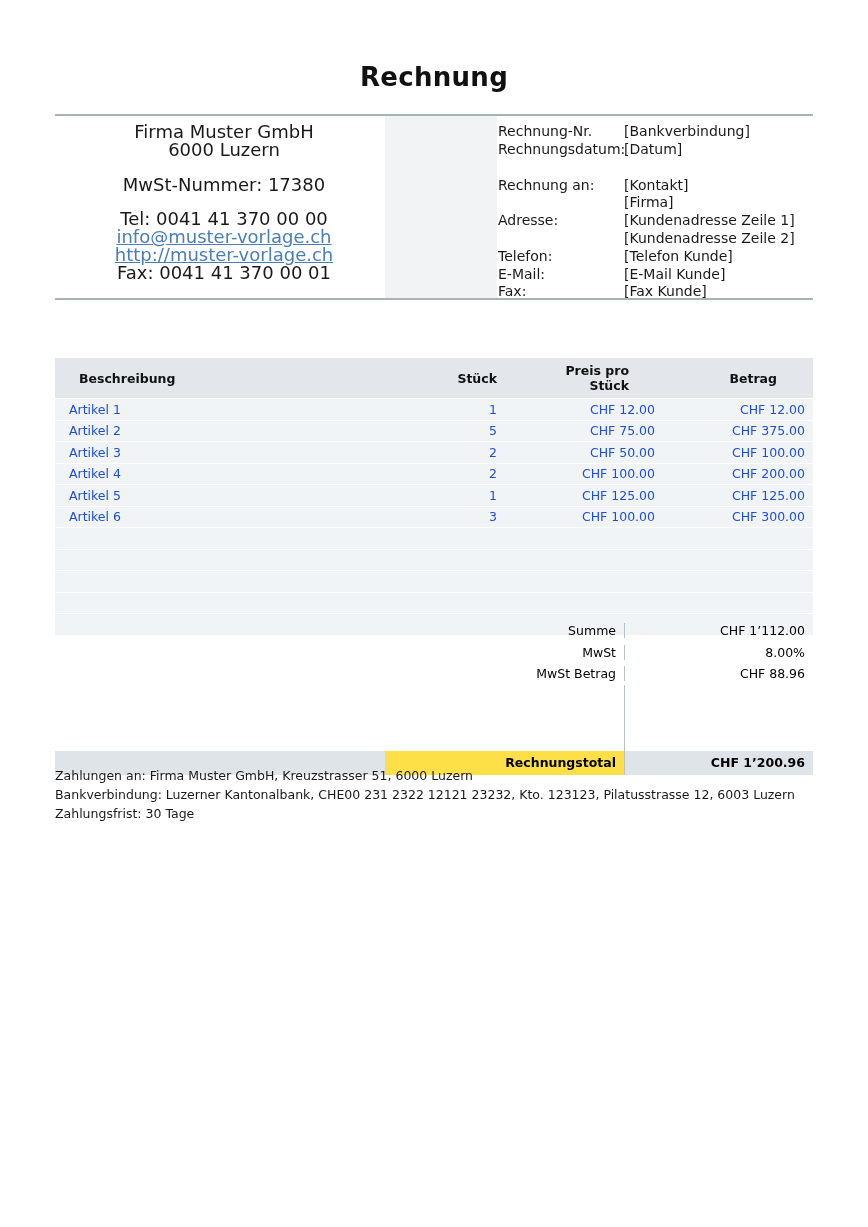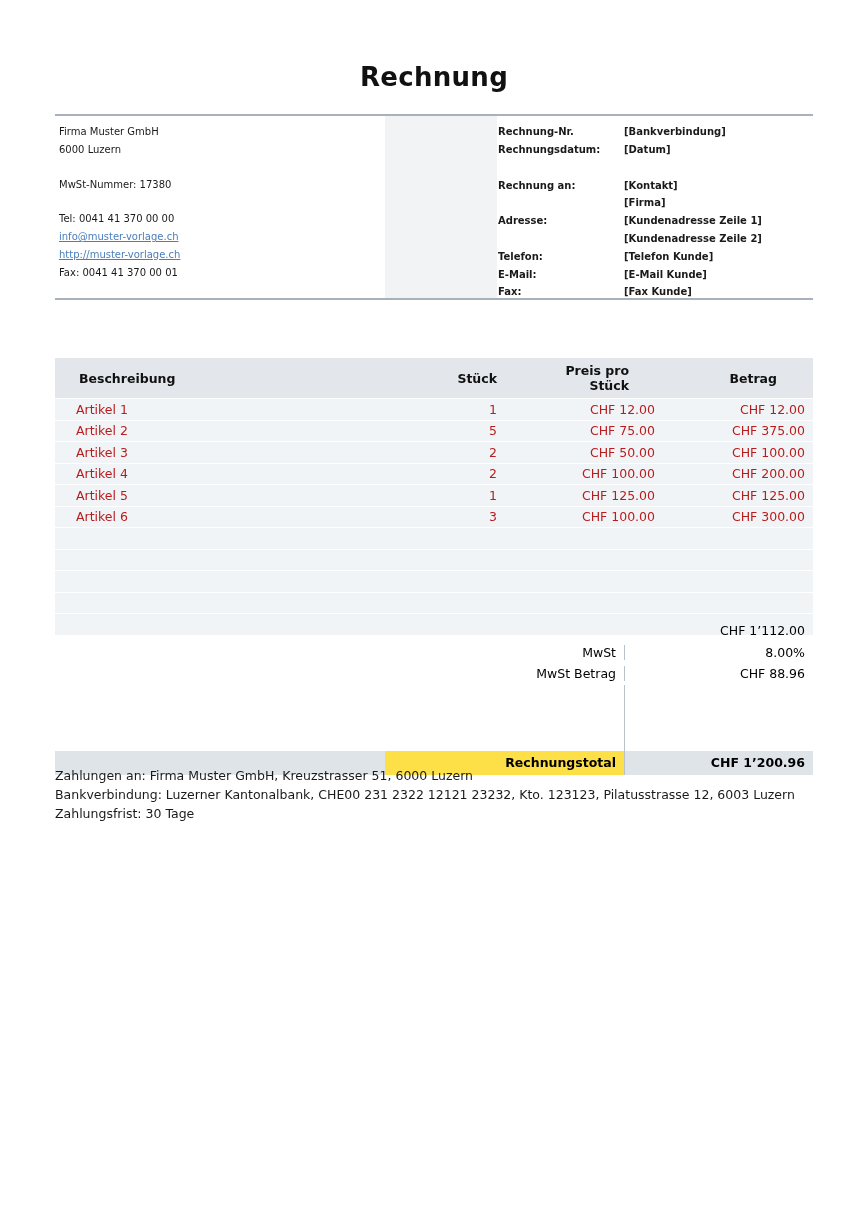--- a/index.html
+++ b/index.html
@@ -52,38 +52,38 @@
     left: 330px;
     width: 112px;
     height: 100%;
     background: #f1f3f5;
   }
   .header-left {
     position: absolute;
     top: 7px;
     left: 4px;
     width: 330px;
-    font-size: 10px;
+    font-size: 18px;
     line-height: 17.8px;
     color: #1a1a1a;
+    text-align: center;
   }
   .header-left .spacer { height: 17px; }
   .header-left a {
     color: #4a7ebb;
     text-decoration: underline;
   }
   .header-right {
     position: absolute;
     top: 7px;
     left: 443px;
     width: 315px;
-    font-size: 10px;
+    font-size: 14px;
     line-height: 17.8px;
     color: #1a1a1a;
-    font-weight: bold;
   }
   .kv-row {
     display: flex;
   }
   .kv-label {
     width: 126px;
     flex: 0 0 126px;
   }
   .kv-val {
     flex: 1 1 auto;
@@ -109,23 +109,23 @@
     color: #111;
   }
   .items thead th.c-desc { text-align: left; }
   .items thead th.c-qty  { text-align: right; padding-right: 18px; }
   .items thead th.c-unit { text-align: right; padding-right: 34px; }
   .items thead th.c-amt  { text-align: right; padding-right: 36px; }
 
   .items tbody td {
     background: #f1f4f7;
     height: 21.5px;
-    padding: 2px 21px;
+    padding: 2px 14px;
     border-bottom: 1.5px solid #ffffff;
-    color: #b91c1c;
+    color: #1d4ed8;
     font-size: 12.5px;
   }
   .items tbody td.c-desc { text-align: left; }
   .items tbody td.c-qty  { text-align: right; padding-right: 18px; }
   .items tbody td.c-unit { text-align: right; padding-right: 8px; }
   .items tbody td.c-amt  { text-align: right; padding-right: 8px; }
 
   .col-desc { width: 355px; }
   .col-qty  { width: 105px; }
   .col-unit { width: 148px; }
@@ -347,20 +347,21 @@
         <td class="c-desc">&nbsp;</td>
         <td class="c-qty"></td>
         <td class="c-unit"></td>
         <td class="c-amt"></td>
       </tr>
     </tbody>
   </table>
 
   <div class="totals">
     <div class="tot-row">
+      <div class="tot-lbl">Summe</div>
       <div class="tot-val">CHF 1’112.00</div>
     </div>
     <div class="tot-row">
       <div class="tot-lbl">MwSt</div>
       <div class="tot-val">8.00%</div>
     </div>
     <div class="tot-row">
       <div class="tot-lbl">MwSt Betrag</div>
       <div class="tot-val">CHF 88.96</div>
     </div>

